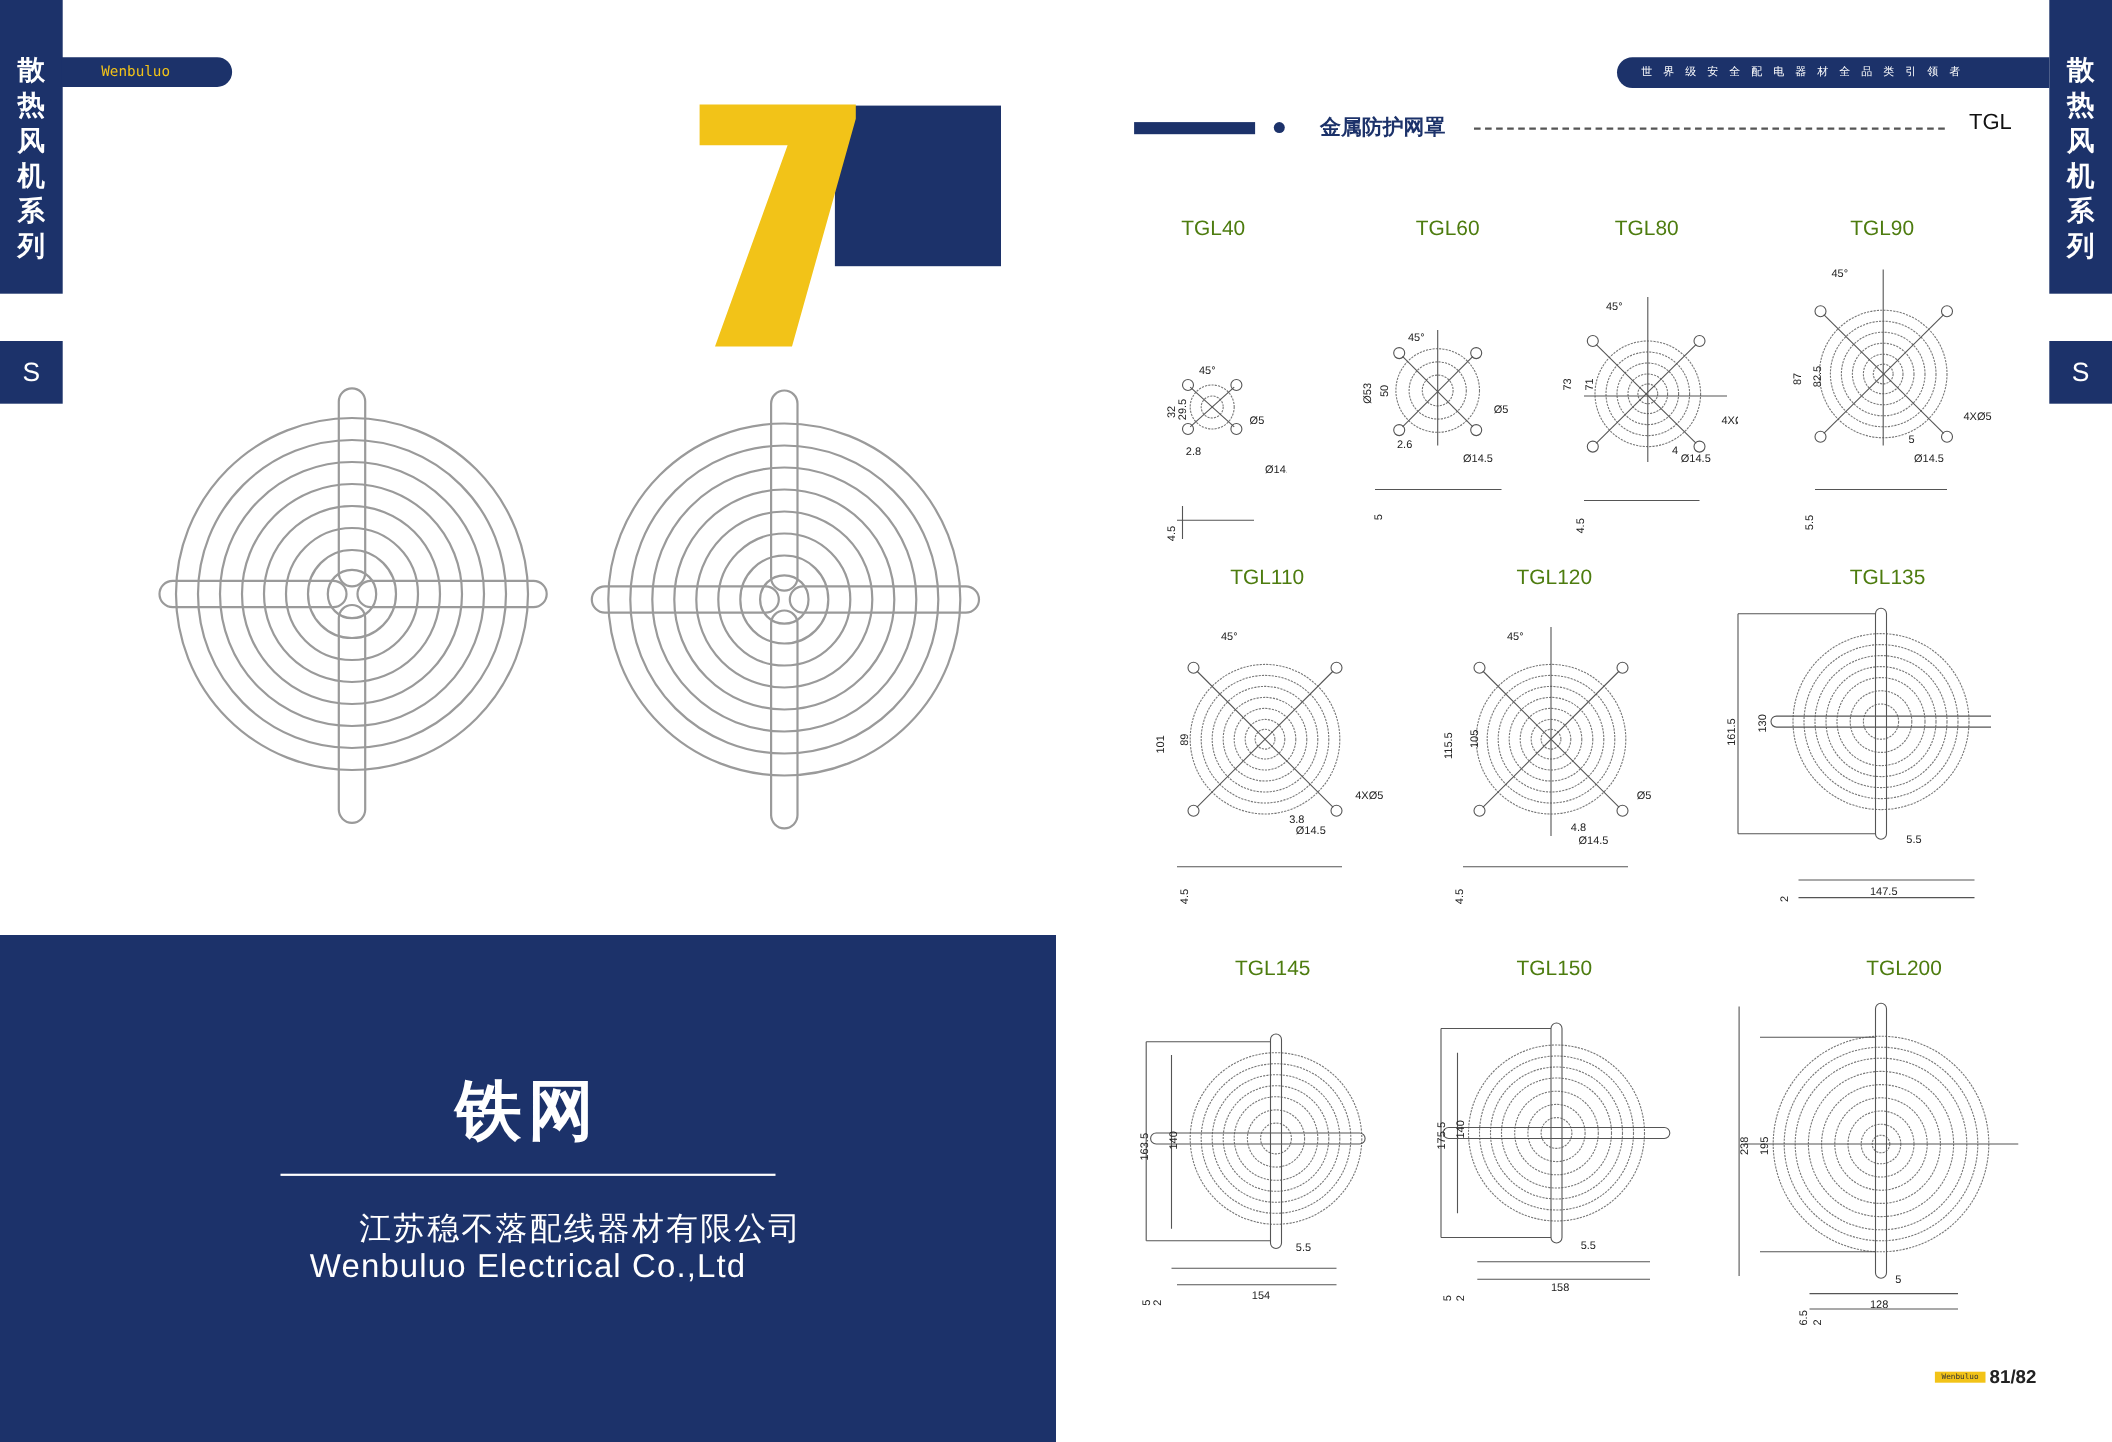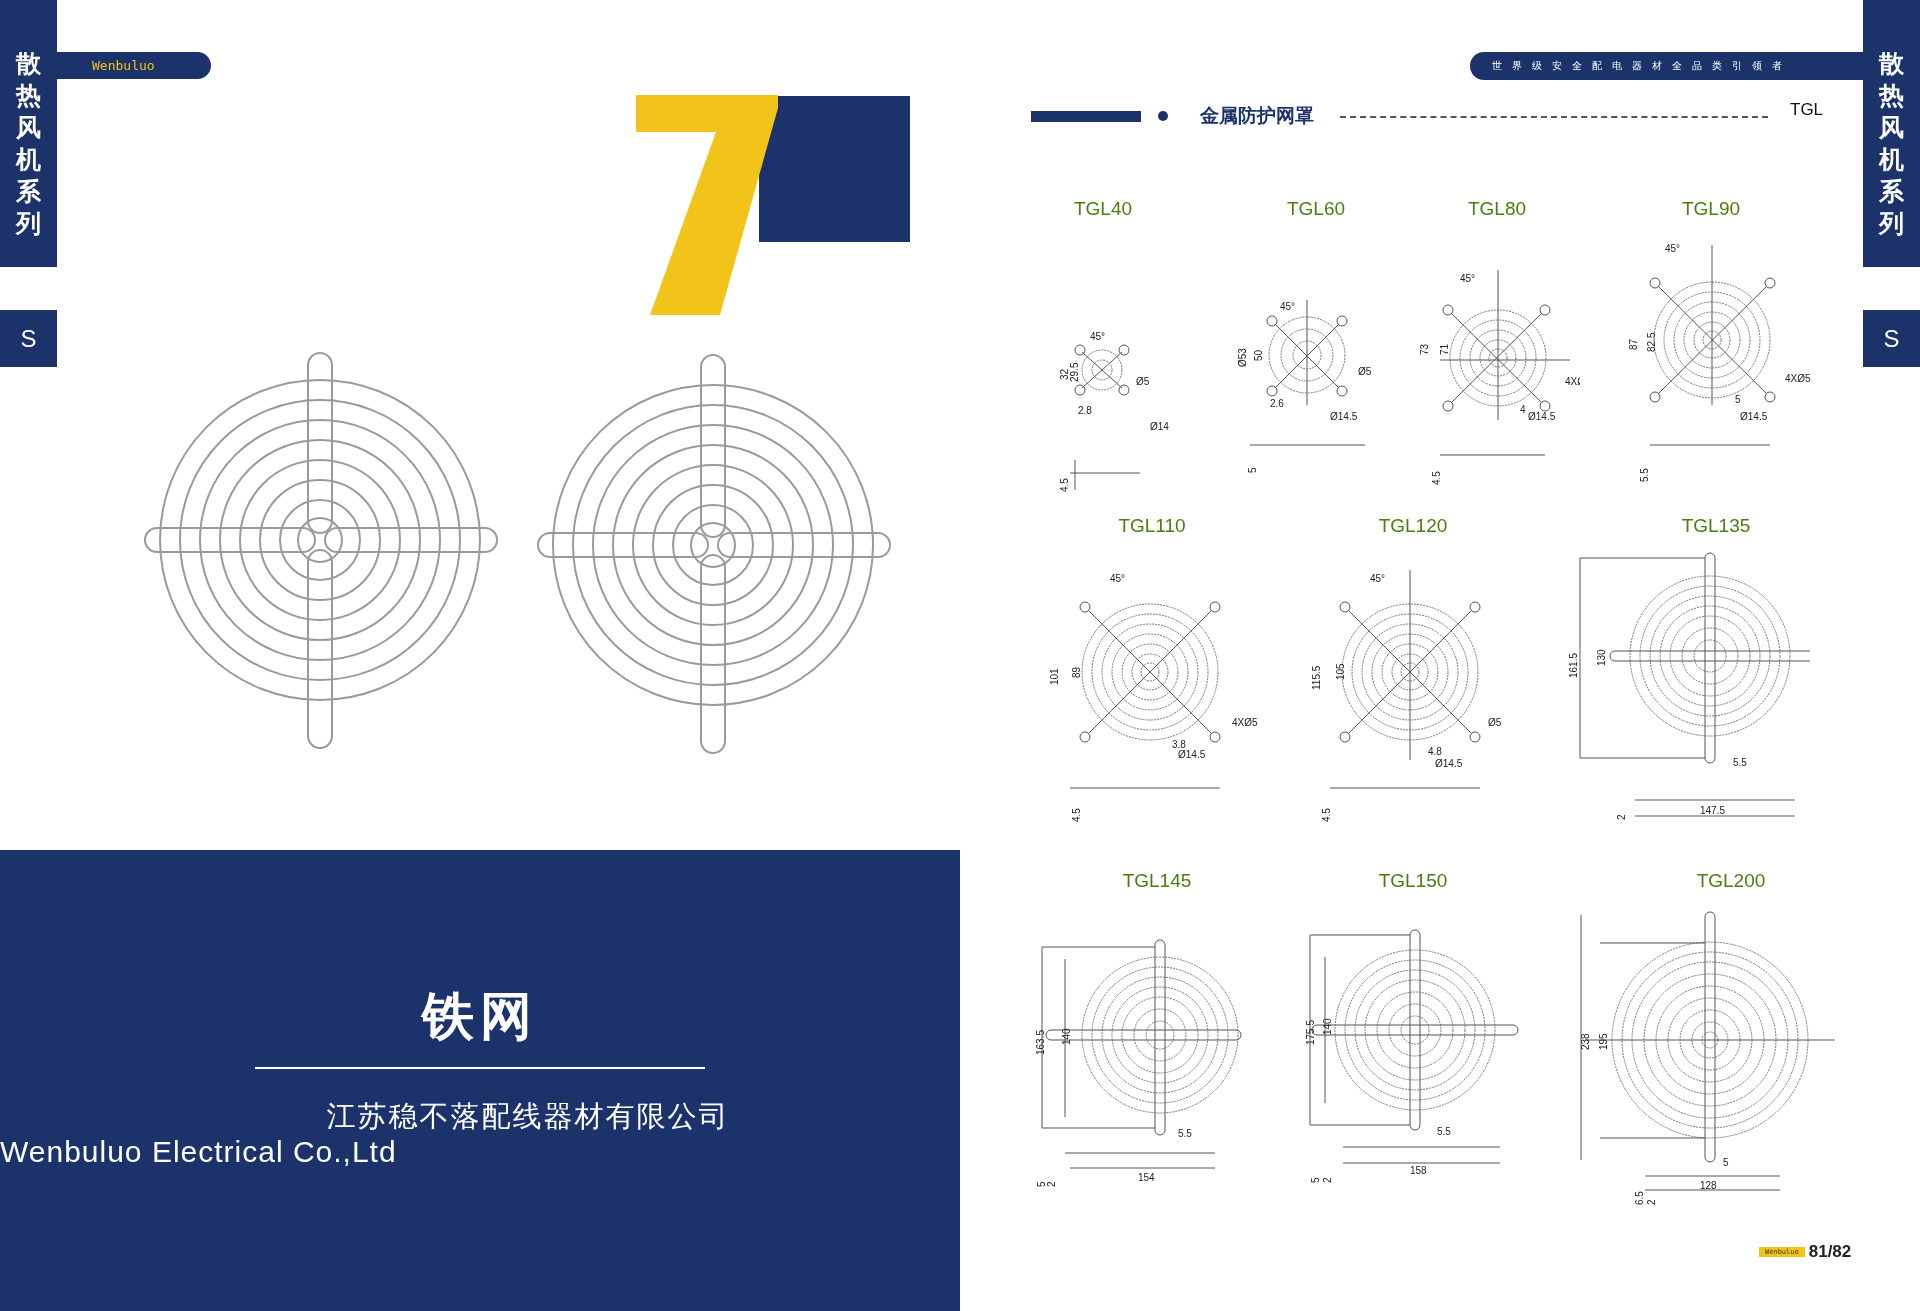--- a/index.html
+++ b/index.html
@@ -24,28 +24,28 @@
     font-size: 10px; line-height: 28px; padding-left: 22px; letter-spacing: 10px; white-space: nowrap; }
 
   
   .seven-box { position: absolute; left: 759px; top: 96px; width: 151px; height: 146px; background: #1c326a; }
 
   
   .sec-bar { position: absolute; left: 1031px; top: 111px; width: 110px; height: 11px; background: #1c326a; }
   .sec-dot { position: absolute; left: 1158px; top: 111px; width: 10px; height: 10px; border-radius: 50%; background: #1c326a; }
   .sec-title { position: absolute; left: 1200px; top: 103px; font-size: 19px; font-weight: bold; color: #1c326a; }
   .sec-dash { position: absolute; left: 1340px; top: 116px; width: 428px; border-top: 2px dashed #555; }
-  .sec-code { position: absolute; left: 1790px; top: 100px; font-size: 17px; color: #111; font-family: "Liberation Sans", sans-serif; }
+  .sec-code { position: absolute; left: 1790px; top: 100px; font-size: 20px; color: #111; font-family: "Liberation Sans", sans-serif; }
 
   
   .panel { position: absolute; left: 0; top: 850px; width: 960px; height: 461px; background: #1c326a; }
-  .panel-title { position: absolute; left: 0; top: 120px; width: 960px; text-align: center; color: #fff; font-size: 52px; font-weight: bold; letter-spacing: 6px; margin-top: 12px; }
+  .panel-title { position: absolute; left: 0; top: 120px; width: 960px; text-align: center; color: #fff; font-size: 60px; font-weight: bold; letter-spacing: 6px; }
   .panel-rule { position: absolute; left: 255px; top: 217px; width: 450px; height: 2px; background: #fff; }
   .panel-cn { position: absolute; left: 0; top: 247px; width: 1056px; text-align: center; color: #fff; font-size: 29px; letter-spacing: 2px; }
-  .panel-en { position: absolute; left: 0; top: 285px; width: 960px; text-align: left; color: #fff; font-size: 30px; font-family: "Liberation Sans", sans-serif; font-weight: 300; letter-spacing: 1px; }
+  .panel-en { position: absolute; left: 0; top: 285px; width: 960px; text-align: center; color: #fff; font-size: 30px; font-family: "Liberation Sans", sans-serif; font-weight: 300; letter-spacing: 1px; }
 
   
   .dw-title { position: absolute; font-size: 19px; color: #4d7c0f; font-family: "Liberation Sans", sans-serif; transform: translateX(-50%); white-space: nowrap; }
   .dw { position: absolute; }
   .dim { font-family: "Liberation Sans", sans-serif; font-size: 10px; fill: #222; }
 
   .pg { position: absolute; left: 1759px; top: 1242px; display: flex; align-items: center; gap: 4px; }
   .pg-tag { background: #f2c318; color: #333; font-size: 7px; padding: 1px 6px; font-family: "DejaVu Sans Mono", monospace; }
   .pg-num { font-size: 17px; font-weight: bold; color: #222; font-family: "Liberation Sans", sans-serif; }
 </style>

